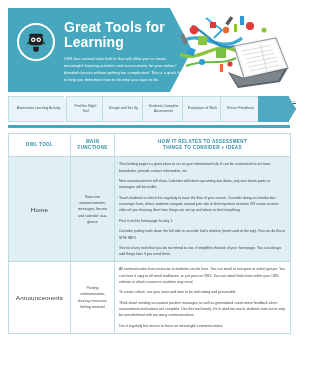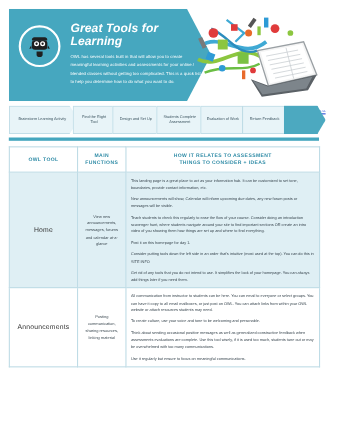--- a/index.html
+++ b/index.html
@@ -29,26 +29,25 @@
     border-radius: 50%;
     border: 2.2px solid #ffffff;
     display: flex; align-items: center; justify-content: center;
   }
   .owl-badge svg { display:block; }
   .banner-text {
     position: absolute; left: 56px; top: 12px; width: 120px;
   }
   .banner-title {
     color: #ffffff;
-    font-size: 11px;
+    font-size: 14px;
     font-weight: bold;
     letter-spacing: .1px;
     line-height: 1.1;
     margin-bottom: 4px;
-    font-style: italic;
   }
   .banner-body {
     color: #ffffff;
     font-size: 3.9px;
     line-height: 1.85;
     letter-spacing: .05px;
   }
 
   
   .art { position:absolute; left: 168px; top: 0; width: 114px; height: 84px; }

